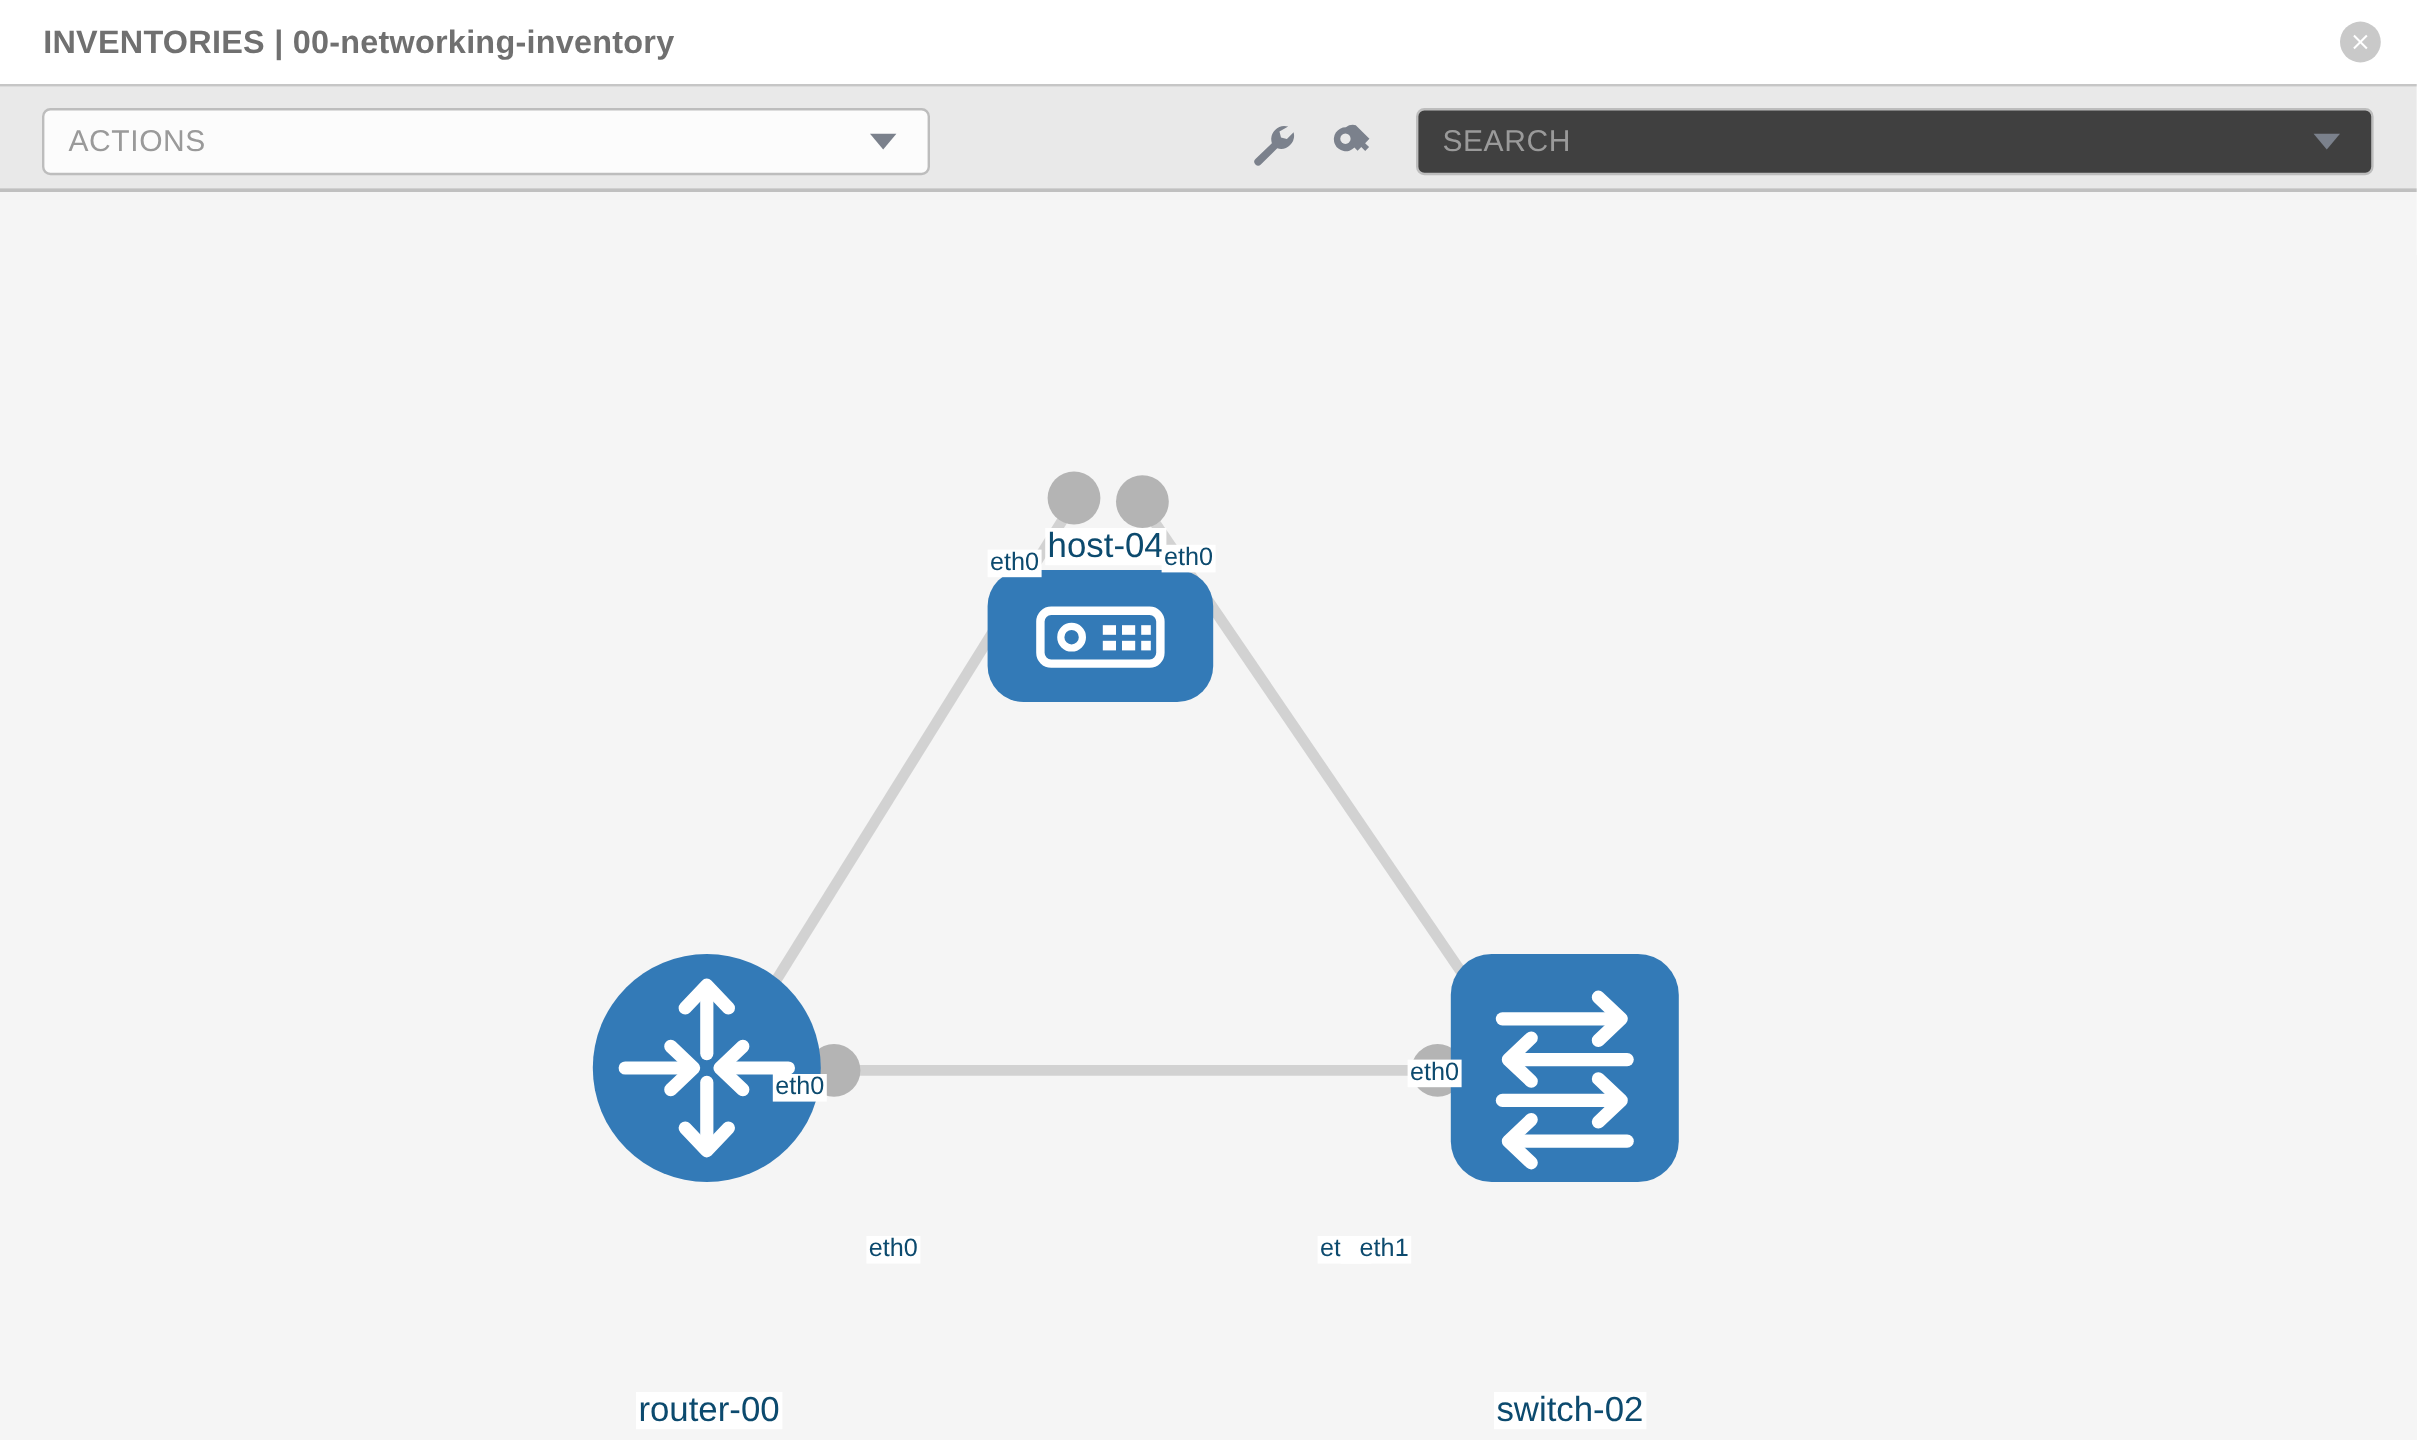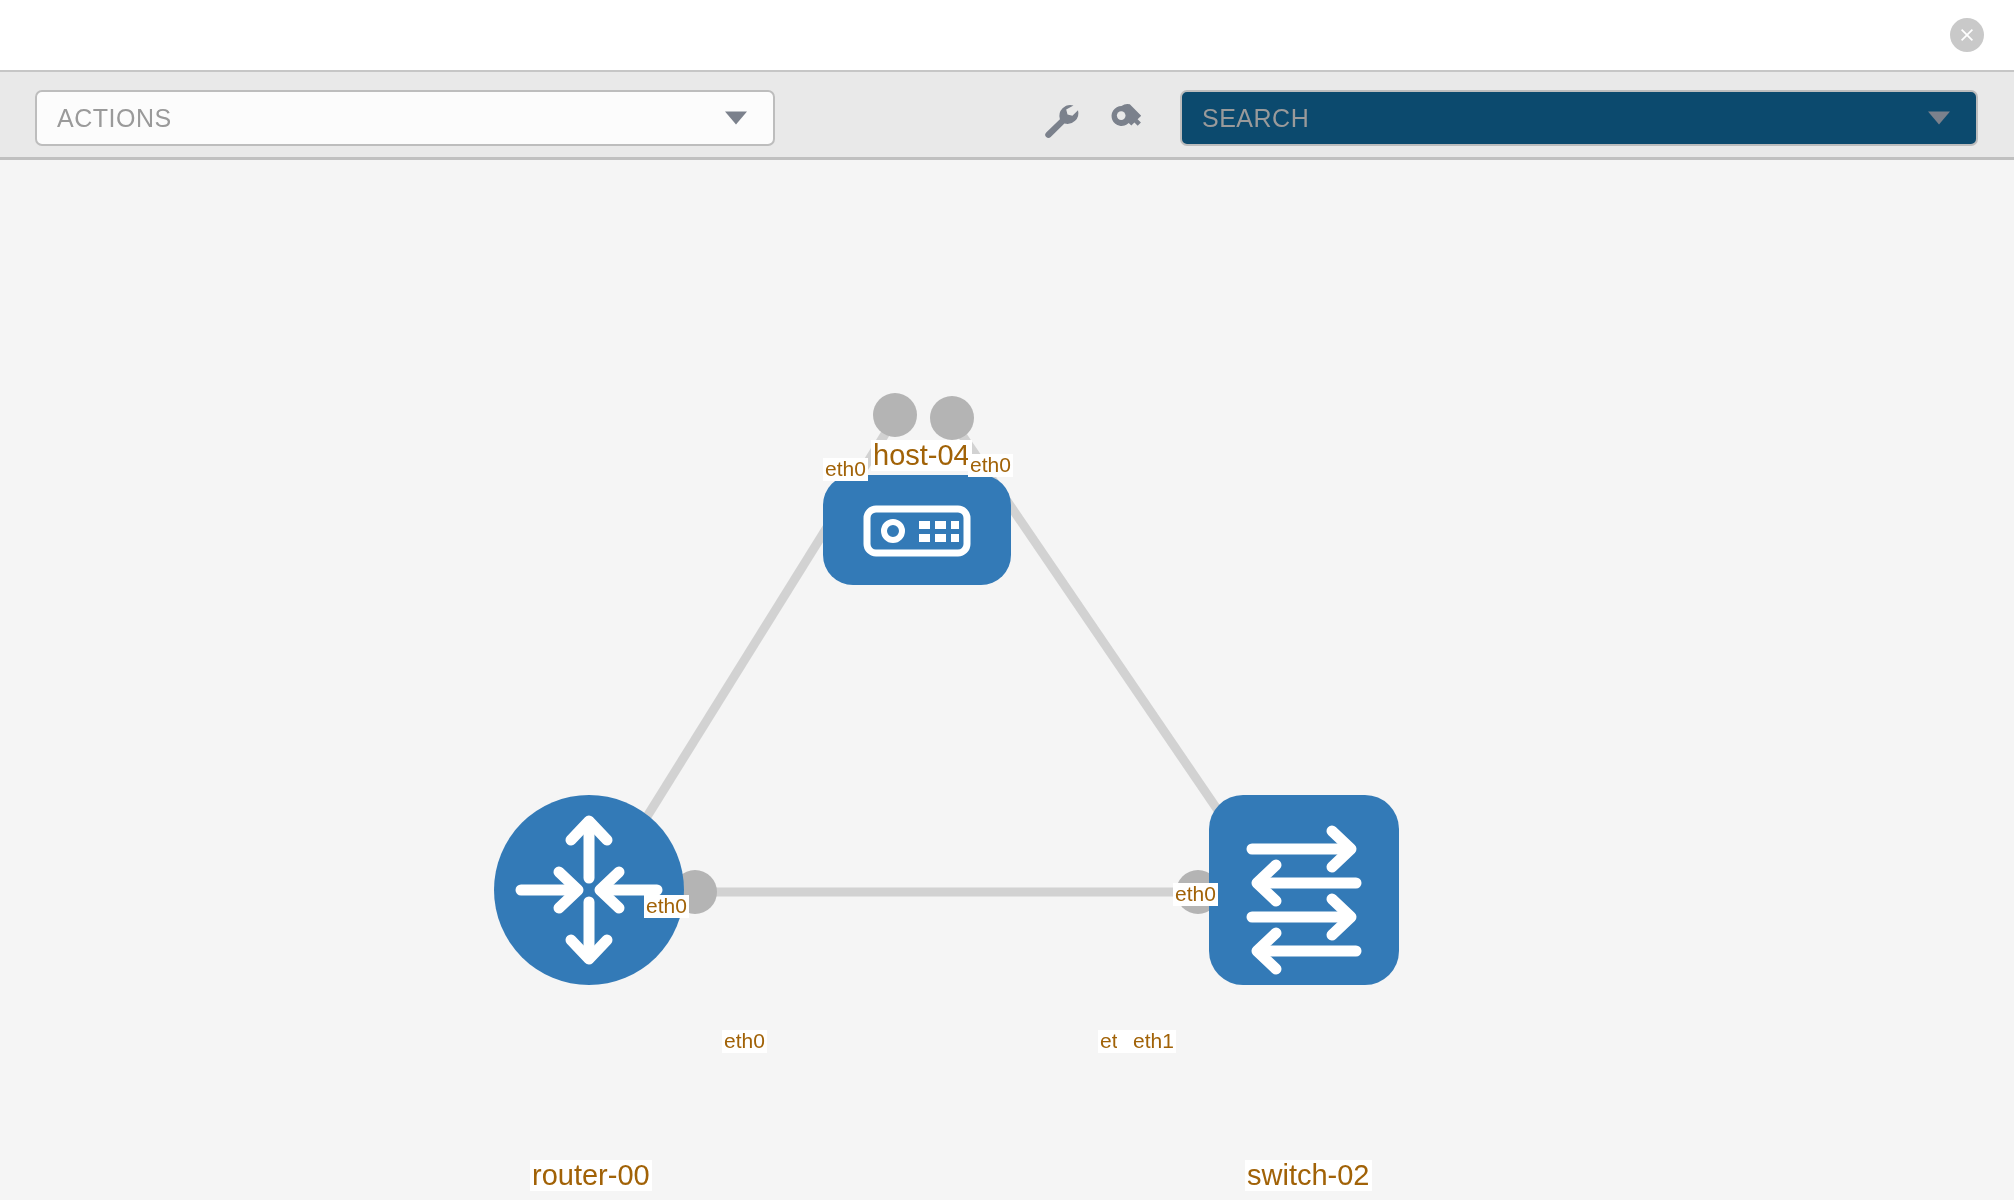--- a/index.html
+++ b/index.html
@@ -107,21 +107,21 @@
   }
   .tool-icon.wrench { left: 1038px; }
   .tool-icon.key    { left: 1106px; }
 
   .search-box {
     position: absolute;
     left: 1180px;
     top: 18px;
     width: 798px;
     height: 56px;
-    background: #0c4a6e;
+    background: #404040;
     border: 2px solid #bdbdbd;
     border-radius: 7px;
     display: flex;
     align-items: center;
     cursor: text;
   }
   .search-placeholder {
     margin-left: 20px;
     font-size: 25px;
     color: #9a9a9a;
@@ -141,21 +141,21 @@
     position: absolute;
     top: 0; left: 0;
     width: 2014px;
     height: 1040px;
   }
 
   
   .chip {
     position: absolute;
     background: #ffffff;
-    color: #a16207;
+    color: #0c4a6e;
     white-space: nowrap;
     line-height: 1.08;
   }
   .chip.node-name {
     font-size: 29px;
     padding: 0 2px;
   }
   .chip.port {
     font-size: 21px;
     padding: 0 2px;
@@ -241,20 +241,21 @@
     background: #337ab7;
     cursor: grab;
   }
 </style>
 </head>
 <body>
 
 <div id="app">
 
   <div class="header">
+    <div class="header-title">INVENTORIES | 00-networking-inventory</div>
     <div class="close-btn">
       <svg width="20" height="20" viewBox="0 0 20 20" aria-hidden="true">
         <path d="M5.2 4.0 L10 8.8 L14.8 4.0 L16 5.2 L11.2 10 L16 14.8 L14.8 16 L10 11.2 L5.2 16 L4 14.8 L8.8 10 L4 5.2 Z" fill="#ffffff"></path>
       </svg>
     </div>
   </div>
 
   <div class="toolbar">
 
     <div class="actions-select">

